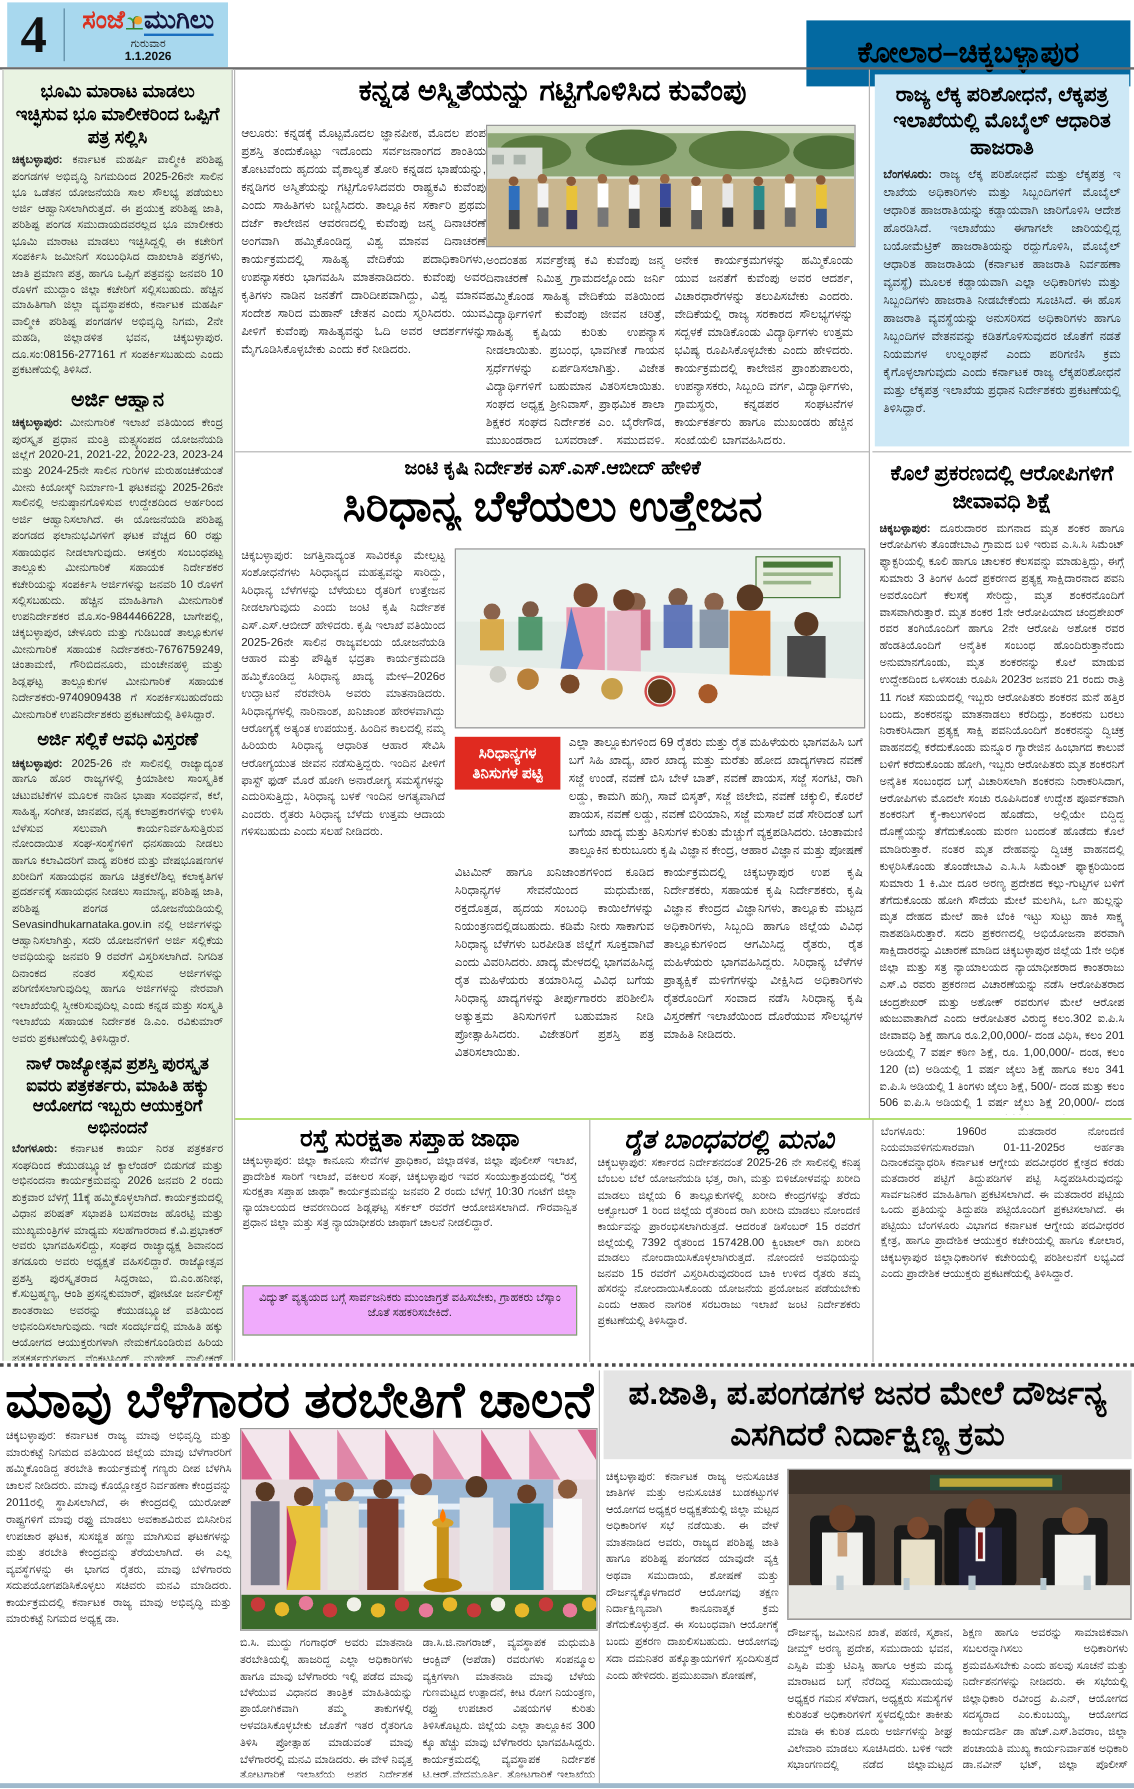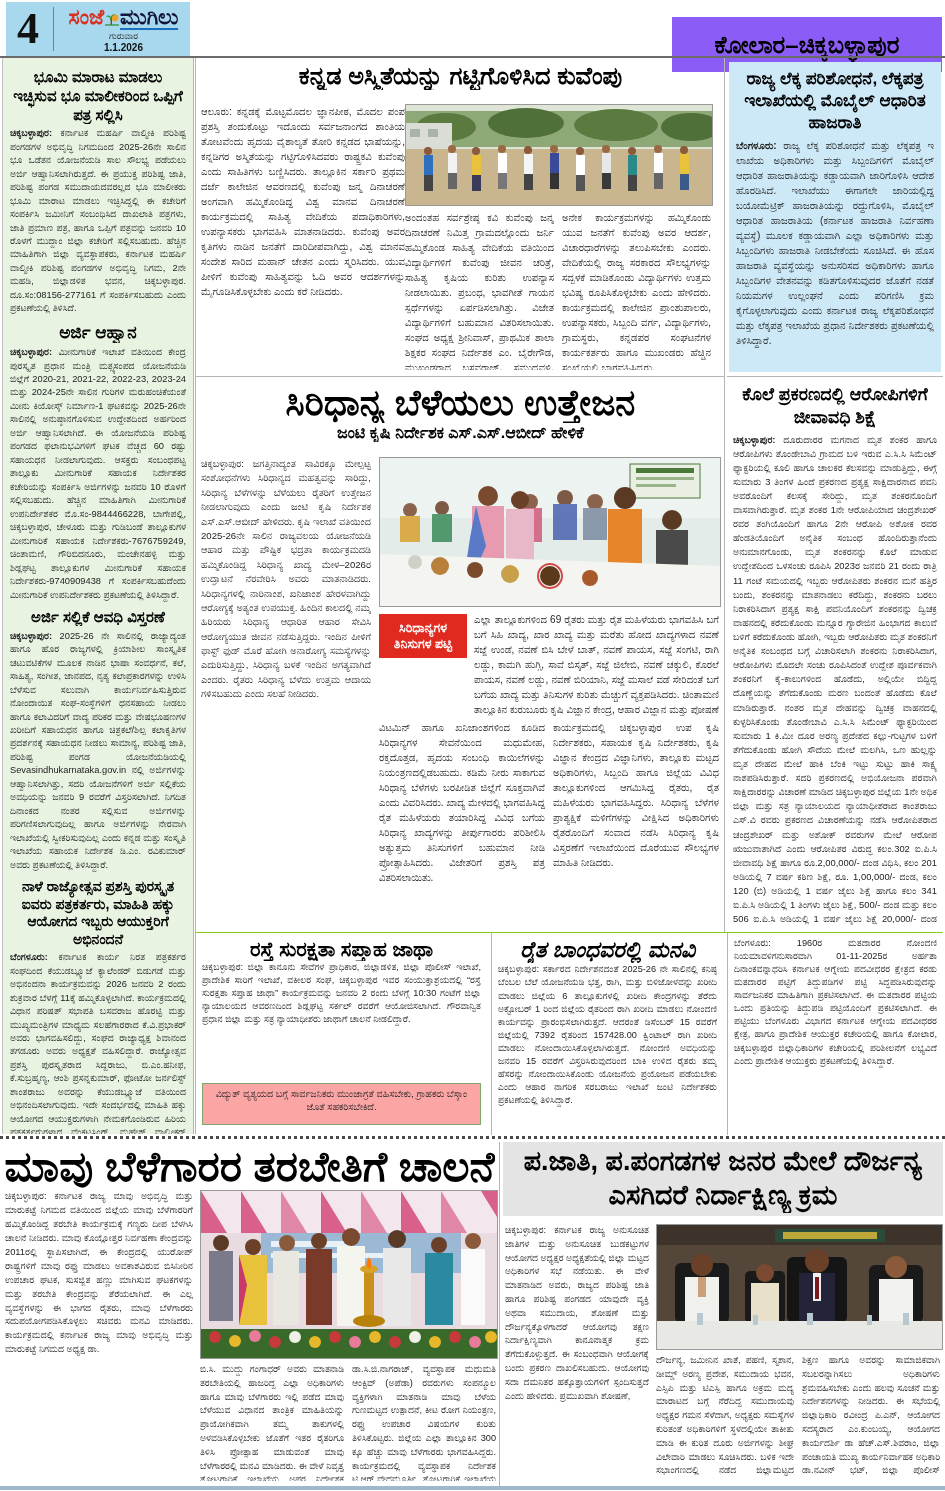--- a/index.html
+++ b/index.html
@@ -12,21 +12,21 @@
   
   .masthead{left:6px;top:2px;width:184px;height:54px;background:#a8d8ee;display:flex;align-items:center;}
   .pgnum{width:44px;text-align:center;font-family:"Liberation Serif",serif;font-size:44px;font-weight:bold;color:#111;line-height:1;}
   .mastdiv{width:1px;height:44px;background:#5a87a0;margin:0 3px;}
   .logoblock{flex:1;text-align:center;}
   .logoline{font-size:21px;font-weight:bold;white-space:nowrap;line-height:1.1;}
   .logo1{color:#d93020;}
   .logo2{color:#14143c;border-bottom:2px solid #1a6fc0;}
   .logoday{font-size:9px;color:#222;margin-top:2px;}
   .logodate{font-size:10px;font-weight:bold;color:#111;}
-  .regiontag{left:672px;top:17px;width:270px;height:55px;background:#8b5cf6;
+  .regiontag{left:672px;top:17px;width:270px;height:55px;background:#0369a1;
              display:flex;align-items:center;justify-content:center;
              font-size:24px;font-weight:bold;color:#000;white-space:nowrap;}
   .headrule{left:0;top:56px;width:945px;height:2px;background:#6b6b6b;}
   
   .leftcol{left:2px;top:58px;width:192px;height:1076px;background:#e9f3e2;
            border-left:1px solid #c2c2c2;border-right:1px solid #b5b5b5;
            padding:4px 7px;overflow:hidden;}
   .leftcol .hl{margin:6px 0 3px 0;line-height:1.25;}
   .lh1{font-size:15px;} .lh2{font-size:17px;} .lh3{font-size:15px;} .lh4{font-size:14px;}
   .leftcol .jtext{font-size:9.3px;line-height:1.45;}
@@ -67,21 +67,21 @@
   
   .band{left:196px;top:932px;width:747px;height:202px;border-top:1px solid #84cc16;}
   .band .colA{position:absolute;left:0;top:0;width:291px;height:202px;padding:4px 6px;box-sizing:border-box;}
   .band .colB{position:absolute;left:295px;top:0;width:232px;height:202px;padding:4px 6px;box-sizing:border-box;border-left:1px solid #b5b5b5;}
   .band .colC{position:absolute;left:531px;top:0;width:216px;height:202px;padding:4px 6px;box-sizing:border-box;border-left:1px solid #b5b5b5;}
   .road-hl{font-size:20px;line-height:1.2;}
   .farmer-hl{font-size:22px;line-height:1.2;font-style:italic;}
   .voters-hl{font-size:17.5px;line-height:1.2;}
   .band .jtext{font-size:9.2px;line-height:1.42;}
   .road-body{height:106px;}
-  .powernote{margin-top:16px;background:#fca5a5;border:1px solid #7fa86e;padding:3px 6px;height:34px;
+  .powernote{margin-top:4px;background:#f0abfc;border:1px solid #7fa86e;padding:3px 6px;height:34px;
              font-size:9.5px;line-height:1.4;text-align:center;color:#222;overflow:hidden;}
   .farmer-body{height:162px;} .voters-body{height:164px;}
   .dotted{left:0px;top:1136px;width:945px;height:0;border-top:3px dotted #4a4a4a;}
   
   .mango{left:2px;top:1142px;width:495px;height:344px;padding:2px 2px;}
   .mango-hl{font-size:42px;line-height:1.1;}
   .mango-row{position:absolute;left:3px;top:48px;width:491px;height:292px;display:flex;}
   .mango-c1{width:188px;height:292px;margin-right:7px;font-size:9.3px;}
   .mango-right{width:296px;}
   .mango-photo{width:296px;height:167px;}
@@ -226,22 +226,22 @@
   </div>
 
   <div class="abs auditwrap">
     <div class="auditbox">
       <div class="hl audit-hl">ರಾಜ್ಯ ಲೆಕ್ಕ ಪರಿಶೋಧನೆ, ಲೆಕ್ಕಪತ್ರ ಇಲಾಖೆಯಲ್ಲಿ ಮೊಬೈಲ್ ಆಧಾರಿತ ಹಾಜರಾತಿ</div>
       <div class="jtext" style="height:240px"><span class="dl">ಬೆಂಗಳೂರು:</span> <span>ರಾಜ್ಯ ಲೆಕ್ಕ ಪರಿಶೋಧನೆ ಮತ್ತು ಲೆಕ್ಕಪತ್ರ ಇ ಲಾಖೆಯ ಅಧಿಕಾರಿಗಳು ಮತ್ತು ಸಿಬ್ಬಂದಿಗಳಿಗೆ ಮೊಬೈಲ್ ಆಧಾರಿತ ಹಾಜರಾತಿಯನ್ನು ಕಡ್ಡಾಯವಾಗಿ ಜಾರಿಗೊಳಿಸಿ ಆದೇಶ ಹೊರಡಿಸಿದೆ. ಇಲಾಖೆಯು ಈಗಾಗಲೇ ಜಾರಿಯಲ್ಲಿದ್ದ ಬಯೋಮೆಟ್ರಿಕ್ ಹಾಜರಾತಿಯನ್ನು ರದ್ದುಗೊಳಿಸಿ, ಮೊಬೈಲ್ ಆಧಾರಿತ ಹಾಜರಾತಿಯ (ಕರ್ನಾಟಕ ಹಾಜರಾತಿ ನಿರ್ವಹಣಾ ವ್ಯವಸ್ಥೆ) ಮೂಲಕ ಕಡ್ಡಾಯವಾಗಿ ಎಲ್ಲಾ ಅಧಿಕಾರಿಗಳು ಮತ್ತು ಸಿಬ್ಬಂದಿಗಳು ಹಾಜರಾತಿ ನೀಡಬೇಕೆಂದು ಸೂಚಿಸಿದೆ. ಈ ಹೊಸ ಹಾಜರಾತಿ ವ್ಯವಸ್ಥೆಯನ್ನು ಅನುಸರಿಸದ ಅಧಿಕಾರಿಗಳು ಹಾಗೂ ಸಿಬ್ಬಂದಿಗಳ ವೇತನವನ್ನು ಕಡಿತಗೊಳಿಸುವುದರ ಜೊತೆಗೆ ನಡತೆ ನಿಯಮಗಳ ಉಲ್ಲಂಘನೆ ಎಂದು ಪರಿಗಣಿಸಿ ಕ್ರಮ ಕೈಗೊಳ್ಳಲಾಗುವುದು ಎಂದು ಕರ್ನಾಟಕ ರಾಜ್ಯ ಲೆಕ್ಕಪರಿಶೋಧನೆ ಮತ್ತು ಲೆಕ್ಕಪತ್ರ ಇಲಾಖೆಯ ಪ್ರಧಾನ ನಿರ್ದೇಶಕರು ಪ್ರಕಟಣೆಯಲ್ಲಿ ತಿಳಿಸಿದ್ದಾರೆ.</span></div>
     </div>
   </div>
 
   <div class="abs millet">
+    <div class="hl mil-kicker">ಜಂಟಿ ಕೃಷಿ ನಿರ್ದೇಶಕ ಎಸ್.ಎಸ್.ಆಬೀದ್ ಹೇಳಿಕೆ</div>
     <div class="hl mil-hl">ಸಿರಿಧಾನ್ಯ ಬೆಳೆಯಲು ಉತ್ತೇಜನ</div>
-    <div class="hl mil-kicker">ಜಂಟಿ ಕೃಷಿ ನಿರ್ದೇಶಕ ಎಸ್.ಎಸ್.ಆಬೀದ್ ಹೇಳಿಕೆ</div>
     <div class="mil-row">
       <div class="jtext mil-c1">ಚಿಕ್ಕಬಳ್ಳಾಪುರ: ಜಗತ್ತಿನಾದ್ಯಂತ ಸಾವಿರಕ್ಕೂ ಮೇಲ್ಪಟ್ಟ ಸಂಶೋಧನೆಗಳು ಸಿರಿಧಾನ್ಯದ ಮಹತ್ವವನ್ನು ಸಾರಿದ್ದು, ಸಿರಿಧಾನ್ಯ ಬೆಳೆಗಳನ್ನು ಬೆಳೆಯಲು ರೈತರಿಗೆ ಉತ್ತೇಜನ ನೀಡಲಾಗುವುದು ಎಂದು ಜಂಟಿ ಕೃಷಿ ನಿರ್ದೇಶಕ ಎಸ್.ಎಸ್.ಆಬೀದ್ ಹೇಳಿದರು. ಕೃಷಿ ಇಲಾಖೆ ವತಿಯಿಂದ 2025-26ನೇ ಸಾಲಿನ ರಾಜ್ಯವಲಯ ಯೋಜನೆಯಡಿ ಆಹಾರ ಮತ್ತು ಪೌಷ್ಟಿಕ ಭದ್ರತಾ ಕಾರ್ಯಕ್ರಮದಡಿ ಹಮ್ಮಿಕೊಂಡಿದ್ದ ಸಿರಿಧಾನ್ಯ ಖಾದ್ಯ ಮೇಳ–2026ರ ಉದ್ಘಾಟನೆ ನೆರವೇರಿಸಿ ಅವರು ಮಾತನಾಡಿದರು. ಸಿರಿಧಾನ್ಯಗಳಲ್ಲಿ ನಾರಿನಾಂಶ, ಖನಿಜಾಂಶ ಹೇರಳವಾಗಿದ್ದು ಆರೋಗ್ಯಕ್ಕೆ ಅತ್ಯಂತ ಉಪಯುಕ್ತ. ಹಿಂದಿನ ಕಾಲದಲ್ಲಿ ನಮ್ಮ ಹಿರಿಯರು ಸಿರಿಧಾನ್ಯ ಆಧಾರಿತ ಆಹಾರ ಸೇವಿಸಿ ಆರೋಗ್ಯಯುತ ಜೀವನ ನಡೆಸುತ್ತಿದ್ದರು. ಇಂದಿನ ಪೀಳಿಗೆ ಫಾಸ್ಟ್ ಫುಡ್ ಮೊರೆ ಹೋಗಿ ಅನಾರೋಗ್ಯ ಸಮಸ್ಯೆಗಳನ್ನು ಎದುರಿಸುತ್ತಿದ್ದು, ಸಿರಿಧಾನ್ಯ ಬಳಕೆ ಇಂದಿನ ಅಗತ್ಯವಾಗಿದೆ ಎಂದರು. ರೈತರು ಸಿರಿಧಾನ್ಯ ಬೆಳೆದು ಉತ್ತಮ ಆದಾಯ ಗಳಿಸಬಹುದು ಎಂದು ಸಲಹೆ ನೀಡಿದರು.</div>
       <div class="mil-right">
         <div class="photo-frame mil-photo">
           <svg width="340" height="148" viewBox="0 0 340 148" preserveAspectRatio="none">
             <rect width="340" height="148" fill="#e3ece8"></rect>
             <rect width="340" height="60" fill="#edf3f0"></rect>
             <rect x="250" y="6" width="70" height="34" fill="#e9efe2" stroke="#4a7a3a"></rect>
               <rect x="256" y="10" width="58" height="5" fill="#4a7a3a"></rect>
               <rect x="256" y="19" width="58" height="3" fill="#9ab58a"></rect>

